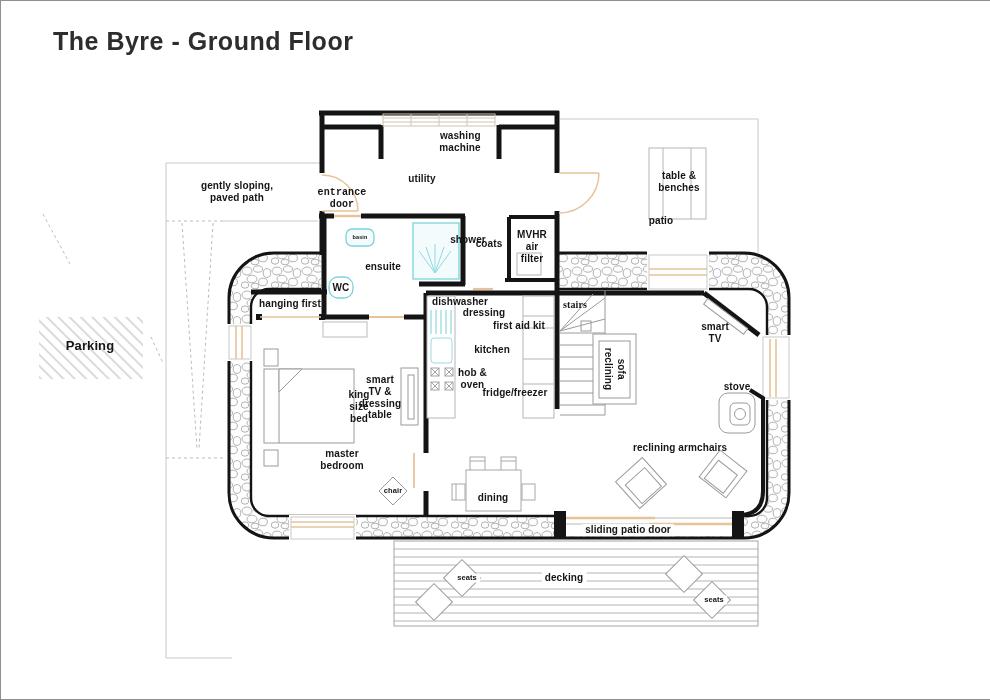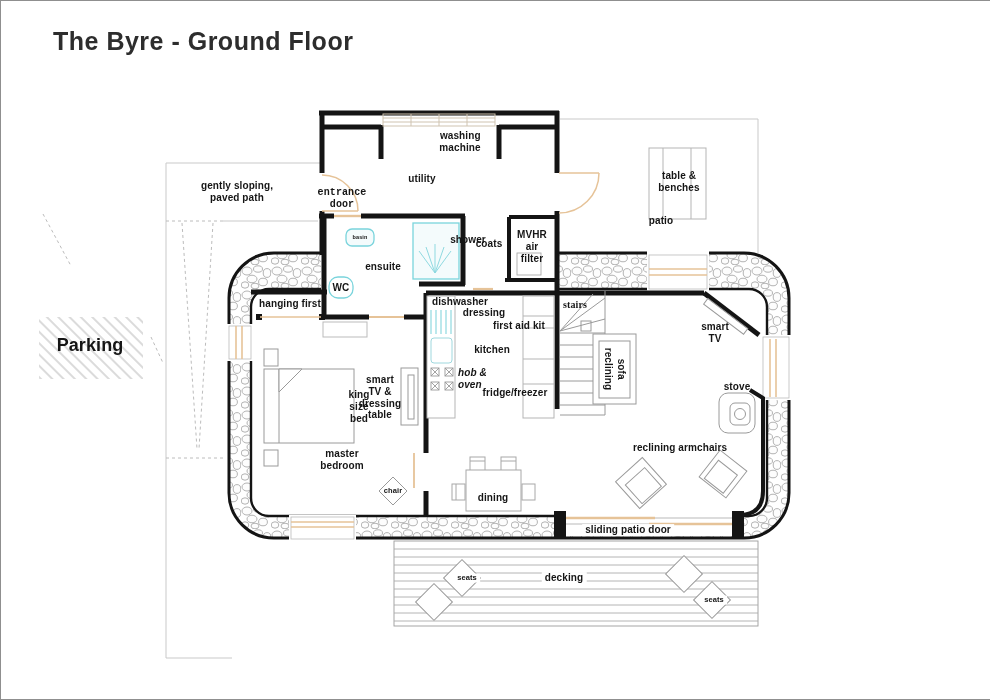--- a/index.html
+++ b/index.html
@@ -3,24 +3,24 @@
 <meta charset="utf-8">
 <style>
   html,body{margin:0;padding:0;background:#fff;}
   #page{position:relative;width:988px;height:698px;border:1px solid #8f8f8f;background:#fff;overflow:hidden;
         font-family:"Liberation Sans",sans-serif;padding-left:48px;}
   #plan-svg{position:absolute;left:0;top:0;}
   .lbl{position:absolute;transform:translate(-50%,-50%);font:bold 10px "Liberation Sans",sans-serif;
        color:#151515;text-align:center;white-space:pre-line;line-height:1.18;letter-spacing:.1px;}
   .lbl.sm{font-size:7.5px;}
   .lbl.xs{font-size:5.5px;}
-  .lbl.lg{font-size:18px;}
+  .lbl.lg{font-size:13px;}
   .lbl.bg{background:#fff;padding:0 3px;}
   .lbl.vert{writing-mode:vertical-lr;line-height:1.25;}
-  .lbl.leftal{transform:translate(0,-50%);text-align:left;font-style:italic;}
+  .lbl.leftal{transform:translate(0,-50%);text-align:center;}
   #title{position:absolute;left:52px;top:26px;font:bold 25px "Liberation Sans",sans-serif;
          color:#2d2d2d;letter-spacing:.5px;}
 </style>
 </head>
 <body>
 
 <div id="page">
 
 <svg id="plan-svg" width="988" height="698" viewBox="0 0 988 698">
   <defs>

